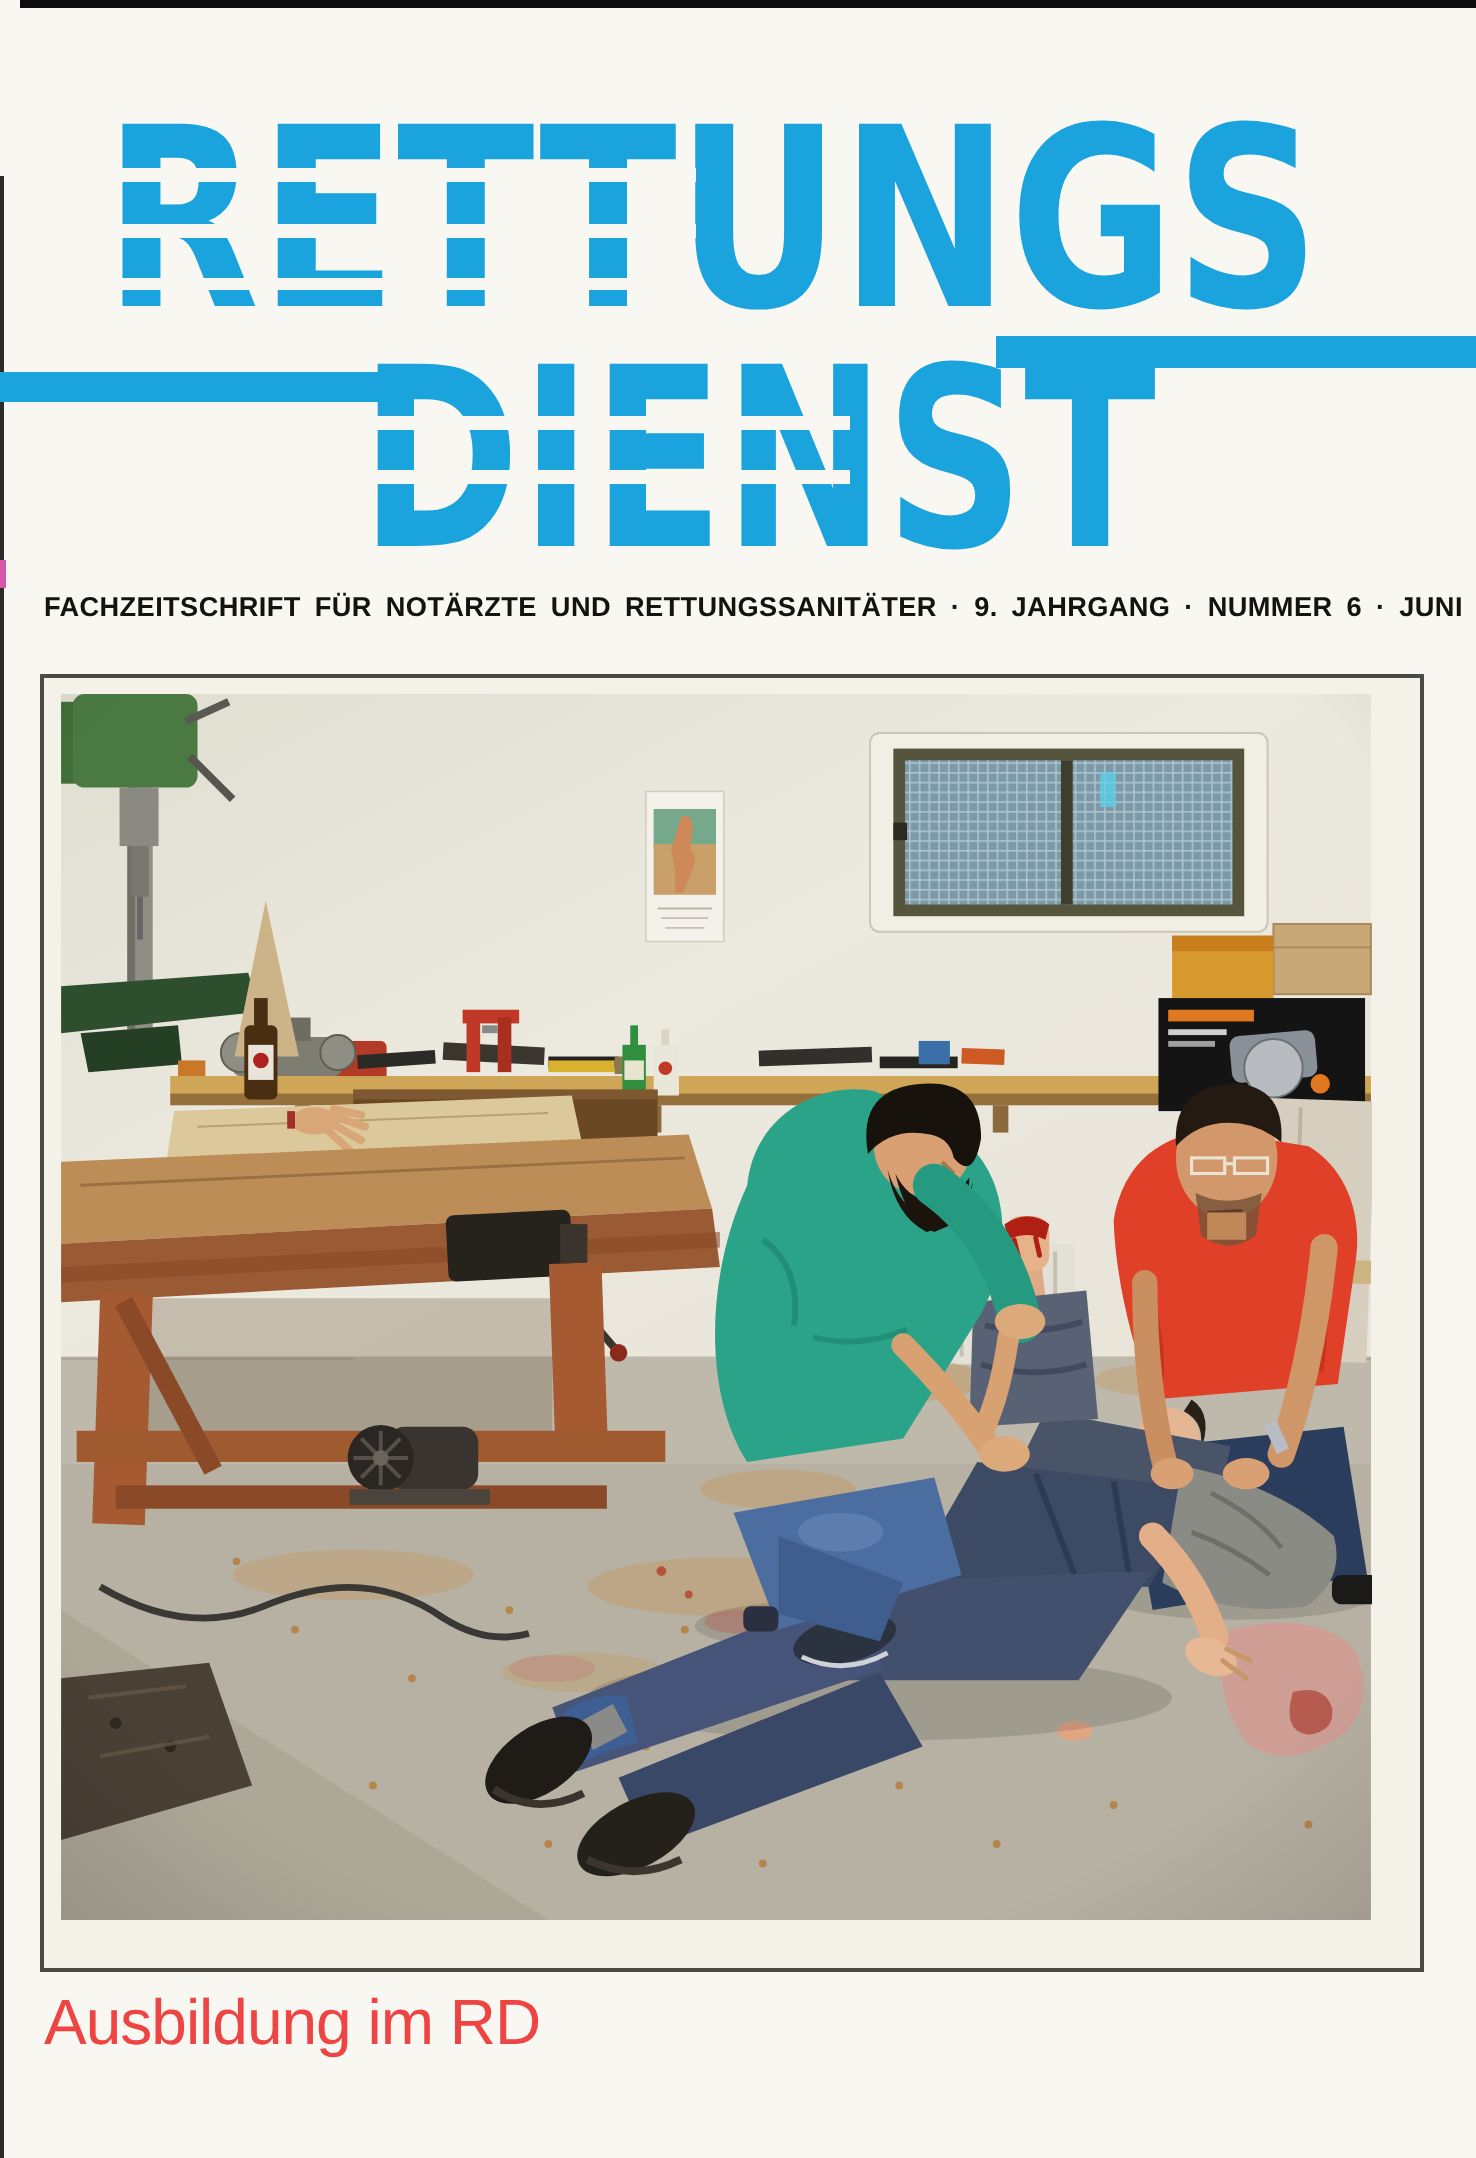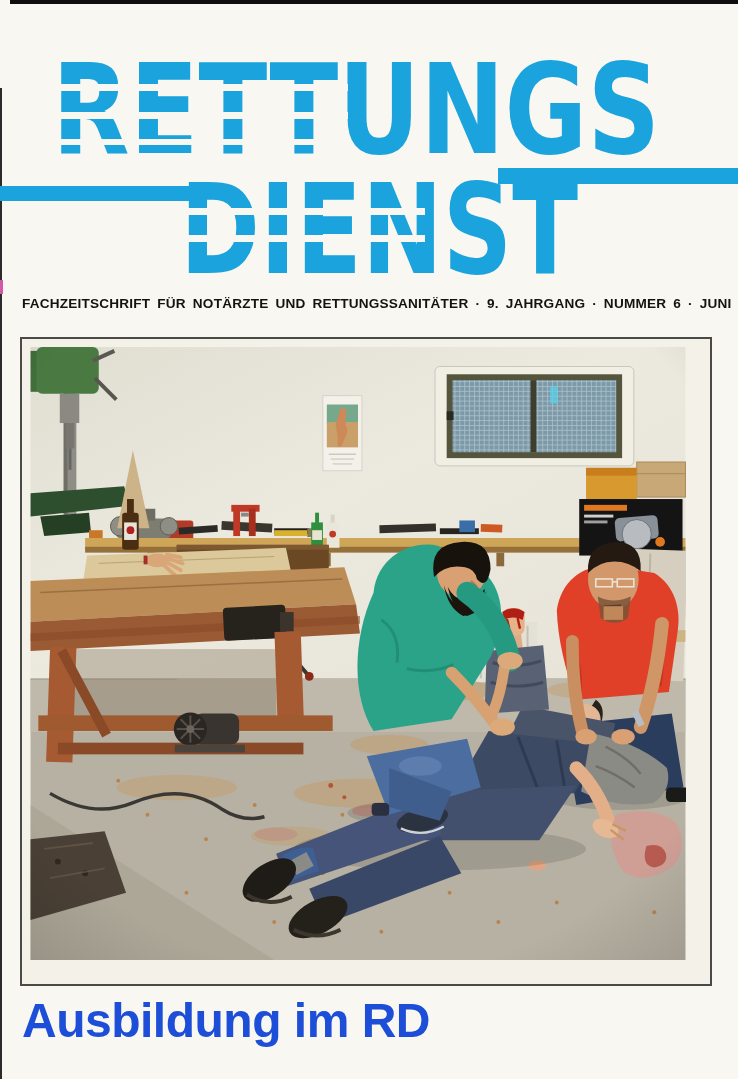--- a/index.html
+++ b/index.html
@@ -18,21 +18,21 @@
     font-size:13.6px;font-weight:bold;color:#15130f;
     letter-spacing:.2px;word-spacing:3px;white-space:nowrap;
   }
   .photo-frame{
     position:absolute;left:20px;top:337px;width:672px;height:629px;
     border:2px solid #4a4a46;background:#f4f1e9;padding:8px;
   }
   .photo-frame svg{display:block;}
   .headline{
     position:absolute;left:22px;top:993px;width:700px;
-    font-size:48px;font-weight:bold;color:#1d4ed8;letter-spacing:-.5px;
+    font-size:32px;font-weight:normal;color:#ef4444;letter-spacing:-.5px;
   }
 </style>
 </head>
 <body>
 
 <div class="scan-top"></div>
 <div class="scan-left"></div>
 <div class="scan-pink"></div>
 
 <svg class="masthead" viewBox="0 0 738 262">

